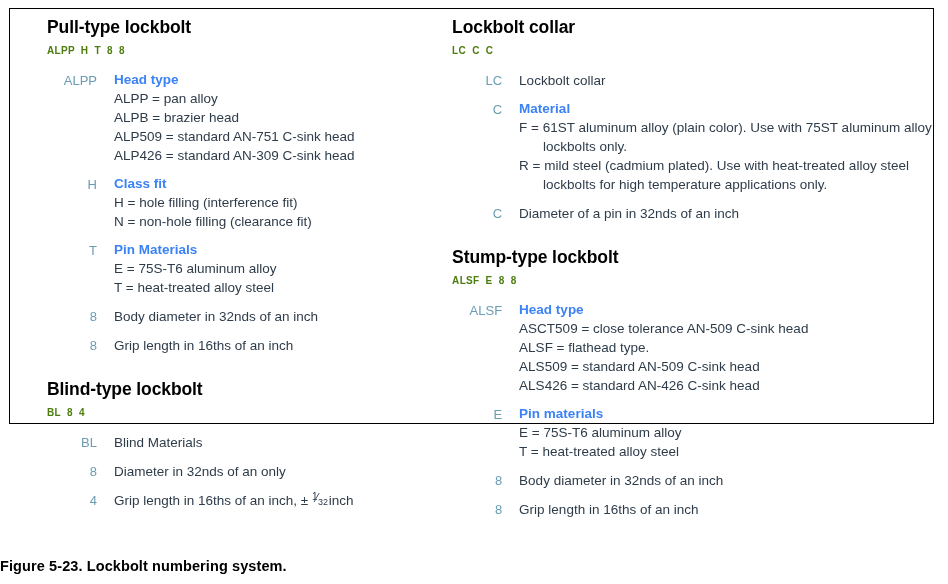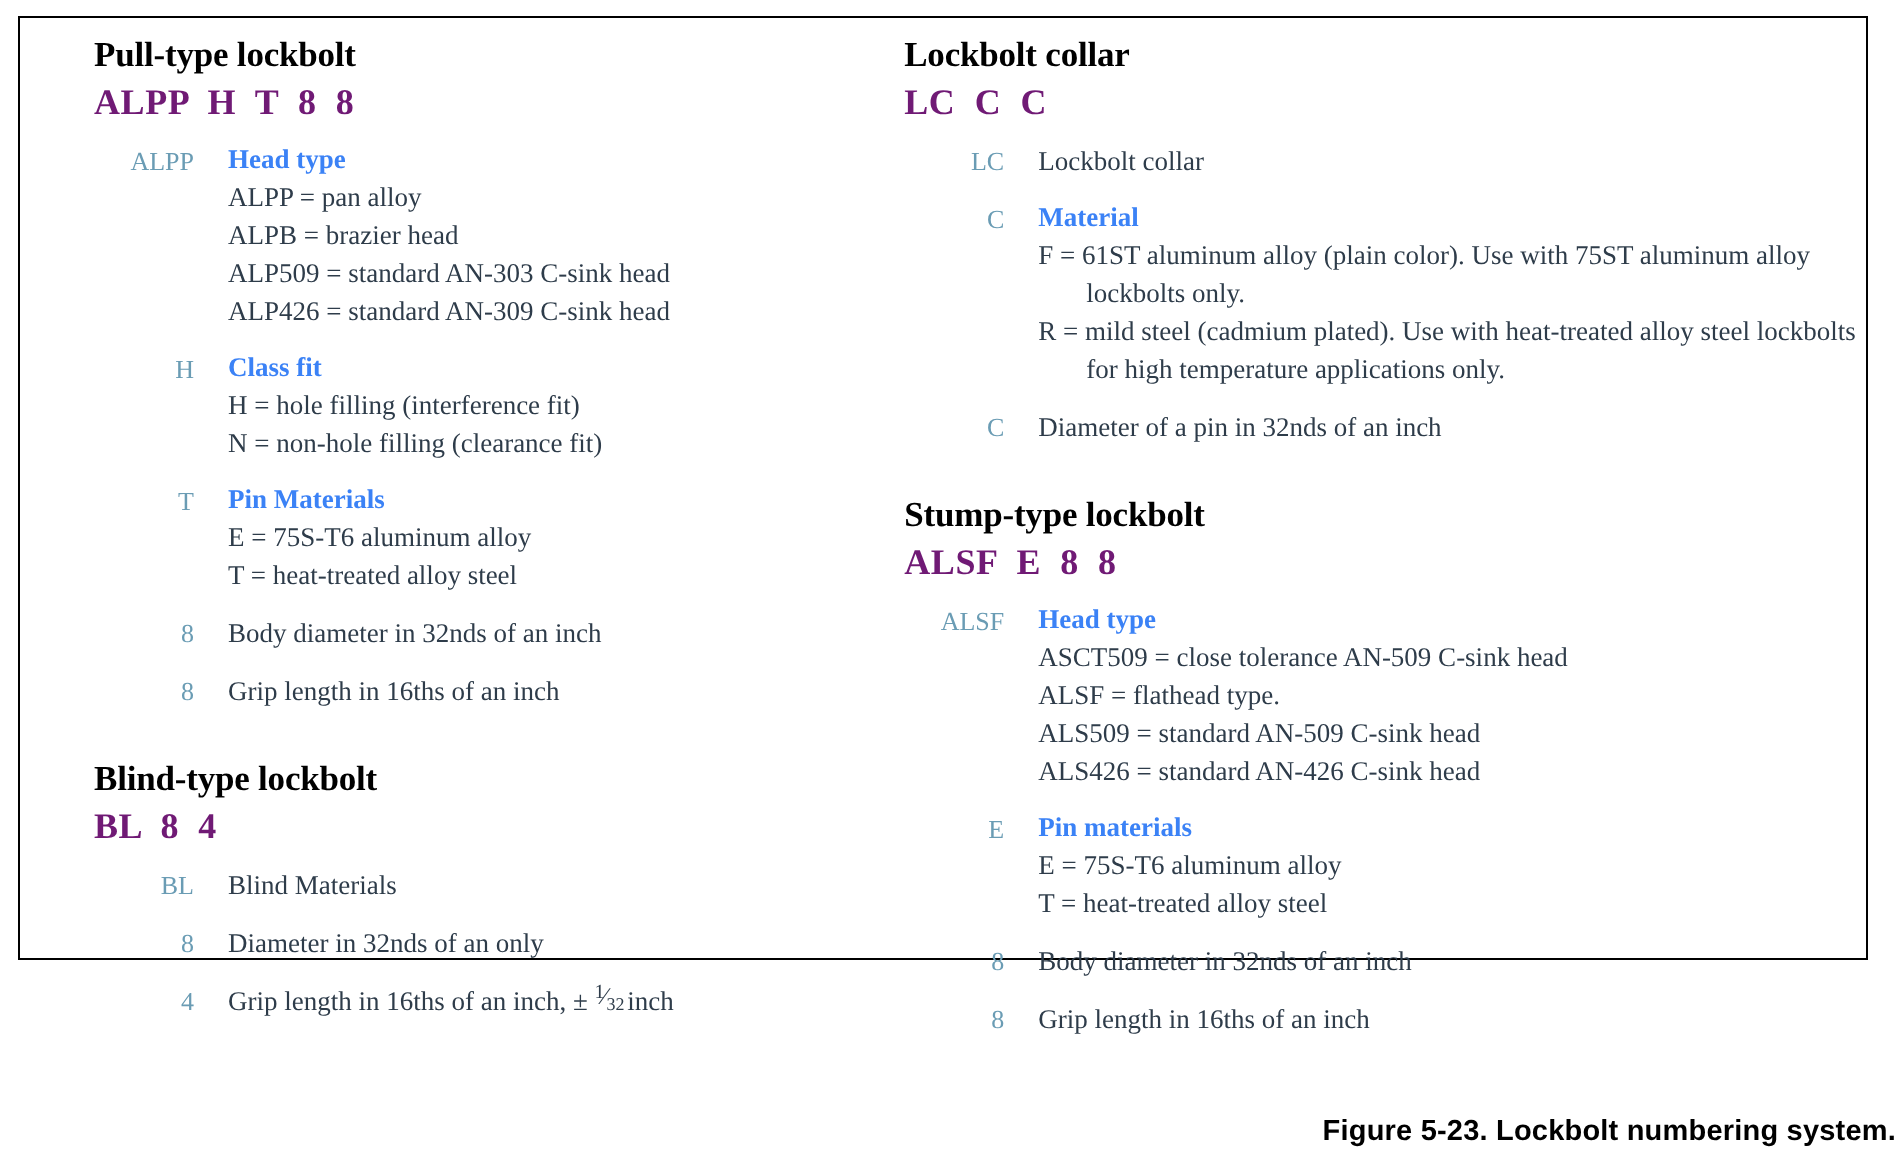--- a/index.html
+++ b/index.html
@@ -21,25 +21,24 @@
     height: 584px;
     background: #ffffff;
   }
 
   
   .figure-frame {
     position: absolute;
     left: 9px;
     top: 8px;
     width: 925px;
-    height: 472px;
+    height: 416px;
     border: 1.6px solid #000000;
     box-sizing: border-box;
     background: #ffffff;
-    font-family: Liberation Serif, serif;
   }
 
   .columns {
     position: absolute;
     left: 0;
     top: 0;
     width: 100%;
     height: 100%;
     display: flex;
     box-sizing: border-box;
@@ -64,23 +63,23 @@
     letter-spacing: -0.1px;
     margin: 0 0 3px 0;
     line-height: 21px;
   }
   .sec-title.spaced-above {
     margin-top: 24px;
   }
 
   
   .code-string {
-    font-size: 18px;
+    font-size: 10px;
     font-weight: bold;
-    color: #701a75;
+    color: #4d7c0f;
     letter-spacing: 0.3px;
     line-height: 20px;
     margin: 0 0 6px 0;
     white-space: pre;
   }
 
   
   .rows { display: block; }
 
   .row {
@@ -173,21 +172,21 @@
     top: 2px;
     font-size: 9px;
   }
 
   
   .caption {
     position: absolute;
     left: 0;
     top: 558px;
     width: 948px;
-    text-align: right;
+    text-align: left;
     font-size: 14.5px;
     font-weight: bold;
     color: #000000;
     letter-spacing: 0.1px;
   }
 </style>
 </head>
 <body>
 
 <div id="page">
@@ -199,21 +198,21 @@
           <div class="sec-title">Pull-type lockbolt</div>
           <div class="code-string">ALPP  H  T  8  8</div>
           <div class="rows">
             <div class="row gap-top">
               <div class="row-key">ALPP</div>
               <div class="row-bar"></div>
               <div class="row-body">
                 <div class="row-head">Head type</div>
                 <div class="row-line">ALPP = pan alloy</div>
                 <div class="row-line">ALPB = brazier head</div>
-                <div class="row-line">ALP509 = standard AN-303 C-sink head</div>
+                <div class="row-line">ALP509 = standard AN-751 C-sink head</div>
                 <div class="row-line">ALP426 = standard AN-309 C-sink head</div>
               </div>
             </div>
             <div class="row gap-top">
               <div class="row-key">H</div>
               <div class="row-bar"></div>
               <div class="row-body">
                 <div class="row-head">Class fit</div>
                 <div class="row-line">H = hole filling (interference fit)</div>
                 <div class="row-line">N = non-hole filling (clearance fit)</div>

